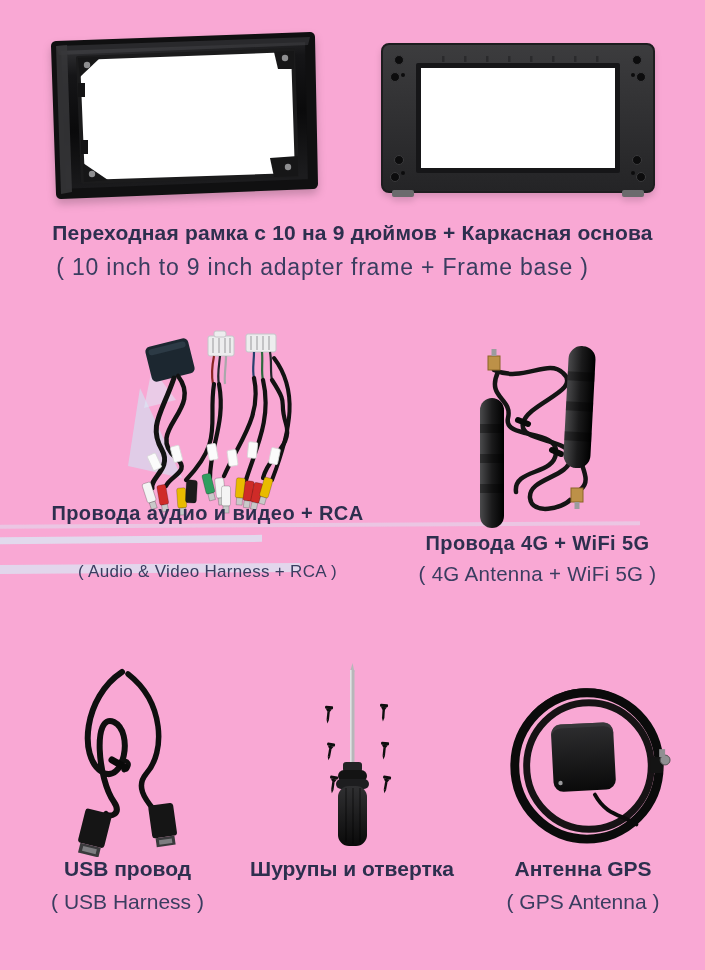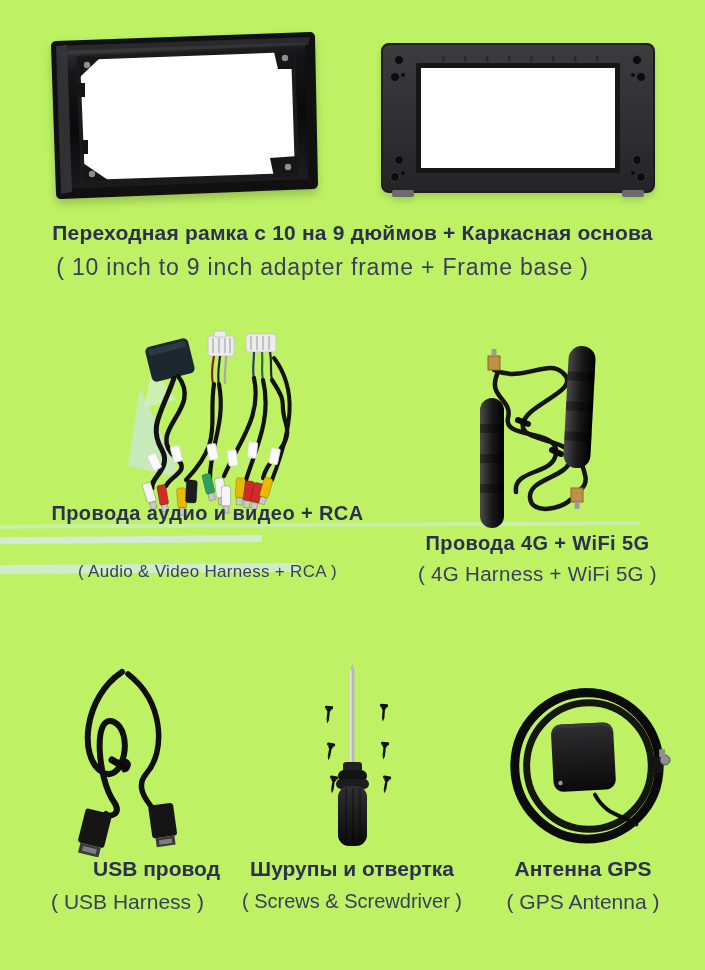--- a/index.html
+++ b/index.html
@@ -1,28 +1,28 @@
 <!DOCTYPE html>
 <html style="--title-text: #2d2f4e; --subtitle-text: #3a3d60; --watermark: #d9eaf6; --frame-gloss-black: #141416; --frame-matte-gray: #2f2f31; --gold-connector: #bd9148;"><head>
 <meta charset="utf-8">
 <style>
   html,body{margin:0;padding:0;background:#fff;}
-  .page{position:relative;width:705px;height:970px;background:#bef264;overflow:hidden;
+  .page{position:relative;width:705px;height:970px;background:#f9a8d4;overflow:hidden;
         font-family:"Liberation Sans", sans-serif;}
   .ph{position:absolute;}
   .cap{position:absolute;text-align:center;white-space:nowrap;z-index:3;}
   .ru{font-weight:700;color:var(--title-text,#2d2f4e);}
   .en{font-weight:400;color:var(--subtitle-text,#3a3d60);}
   .title-main{left:0;width:705px;top:221px;font-size:21px;letter-spacing:.2px;}
   .title-main-en{left:0;width:645px;top:254px;font-size:23px;letter-spacing:.8px;}
   .cap-av-ru{left:20px;width:375px;top:502px;font-size:20px;letter-spacing:.4px;}
   .cap-av-en{left:20px;width:375px;top:562px;font-size:17px;letter-spacing:.3px;}
   .cap-4g-ru{left:395px;width:285px;top:532px;font-size:20px;letter-spacing:.4px;}
   .cap-4g-en{left:395px;width:285px;top:562px;font-size:20.5px;letter-spacing:.3px;}
-  .cap-usb-ru{left:35px;width:185px;top:857px;font-size:21px;text-align:right;}
+  .cap-usb-ru{left:35px;width:185px;top:857px;font-size:21px;}
   .cap-usb-en{left:35px;width:185px;top:890px;font-size:21px;}
   .cap-scr-ru{left:222px;width:260px;top:857px;font-size:21px;}
   .cap-scr-en{left:222px;width:260px;top:890px;font-size:20px;}
   .cap-gps-ru{left:488px;width:190px;top:857px;font-size:21px;}
   .cap-gps-en{left:488px;width:190px;top:890px;font-size:21px;}
   .frame-left{left:42px;top:28px;width:288px;height:182px;filter:drop-shadow(0 5px 4px rgba(0,0,0,.20));}
   .frame-right{left:372px;top:32px;width:292px;height:172px;filter:drop-shadow(0 4px 3px rgba(0,0,0,.14));}
   .harness{left:122px;top:328px;width:195px;height:200px;}
   .ant4g{left:468px;top:328px;width:145px;height:205px;}
   .usb{left:62px;top:662px;width:135px;height:195px;}
@@ -238,21 +238,21 @@
       <rect x="20" y="28" width="12" height="14" fill="#bd9148"></rect>
       <rect x="23.5" y="21" width="5" height="7" fill="#9c9c9e" stroke="none"></rect>
       <rect x="103" y="160" width="12" height="14" fill="#bd9148"></rect>
       <rect x="106.5" y="174" width="5" height="7" fill="#9c9c9e" stroke="none"></rect>
     </g>
   </svg>
 
   <div class="cap ru cap-av-ru">Провода аудио и видео + RCA</div>
   <div class="cap en cap-av-en">( Audio &amp; Video Harness + RCA )</div>
   <div class="cap ru cap-4g-ru">Провода 4G + WiFi 5G</div>
-  <div class="cap en cap-4g-en">( 4G Harness + WiFi 5G )</div>
+  <div class="cap en cap-4g-en">( 4G Antenna + WiFi 5G )</div>
 
   <svg class="ph usb" viewBox="0 0 135 195">
     <g fill="none" stroke="#0f0f0f" stroke-linecap="round">
       <path d="M60,10 C22,35 16,95 40,110 C62,123 72,70 52,60 C30,50 36,118 52,140 C60,152 48,156 44,152" stroke-width="6"></path>
       <path d="M66,12 C102,40 104,90 84,112 C74,124 82,136 92,148" stroke-width="5.5"></path>
       <path d="M58,100 C66,96 70,104 62,108" stroke-width="5"></path>
     </g>
     <path d="M50,98 l14,8" stroke="#0a0a0a" stroke-width="7" stroke-linecap="round"></path>
     <g transform="translate(24,146) rotate(14)">
       <rect x="0" y="0" width="27" height="35" rx="3" fill="#151515"></rect>
@@ -343,17 +343,16 @@
     <g transform="translate(156,88)">
       <rect x="0" y="2" width="13" height="16" rx="2" fill="#141414"></rect>
       <circle cx="15" cy="5" r="5" fill="#8f8f91" stroke="#555" stroke-width="1"></circle>
       <rect x="9" y="-6" width="6" height="8" fill="#8f8f91"></rect>
     </g>
   </svg>
 
   <div class="cap ru cap-usb-ru">USB провод</div>
   <div class="cap en cap-usb-en">( USB Harness )</div>
   <div class="cap ru cap-scr-ru">Шурупы и отвертка</div>
-  <div class="cap en cap-scr-en">( Screws &amp; Screwdriver )</div>
   <div class="cap ru cap-gps-ru">Антенна GPS</div>
   <div class="cap en cap-gps-en">( GPS Antenna )</div>
 
 </div>
 
 </body></html>

